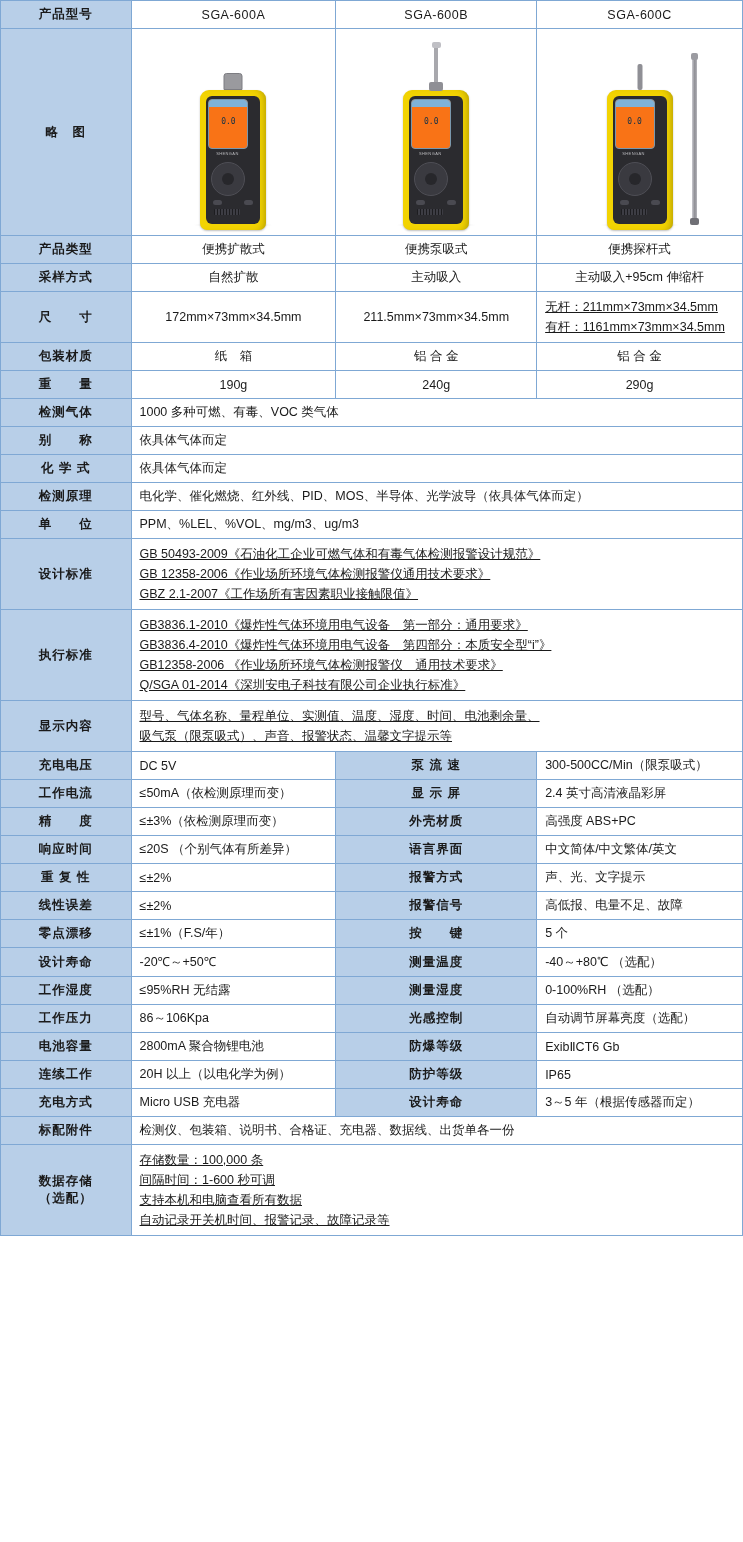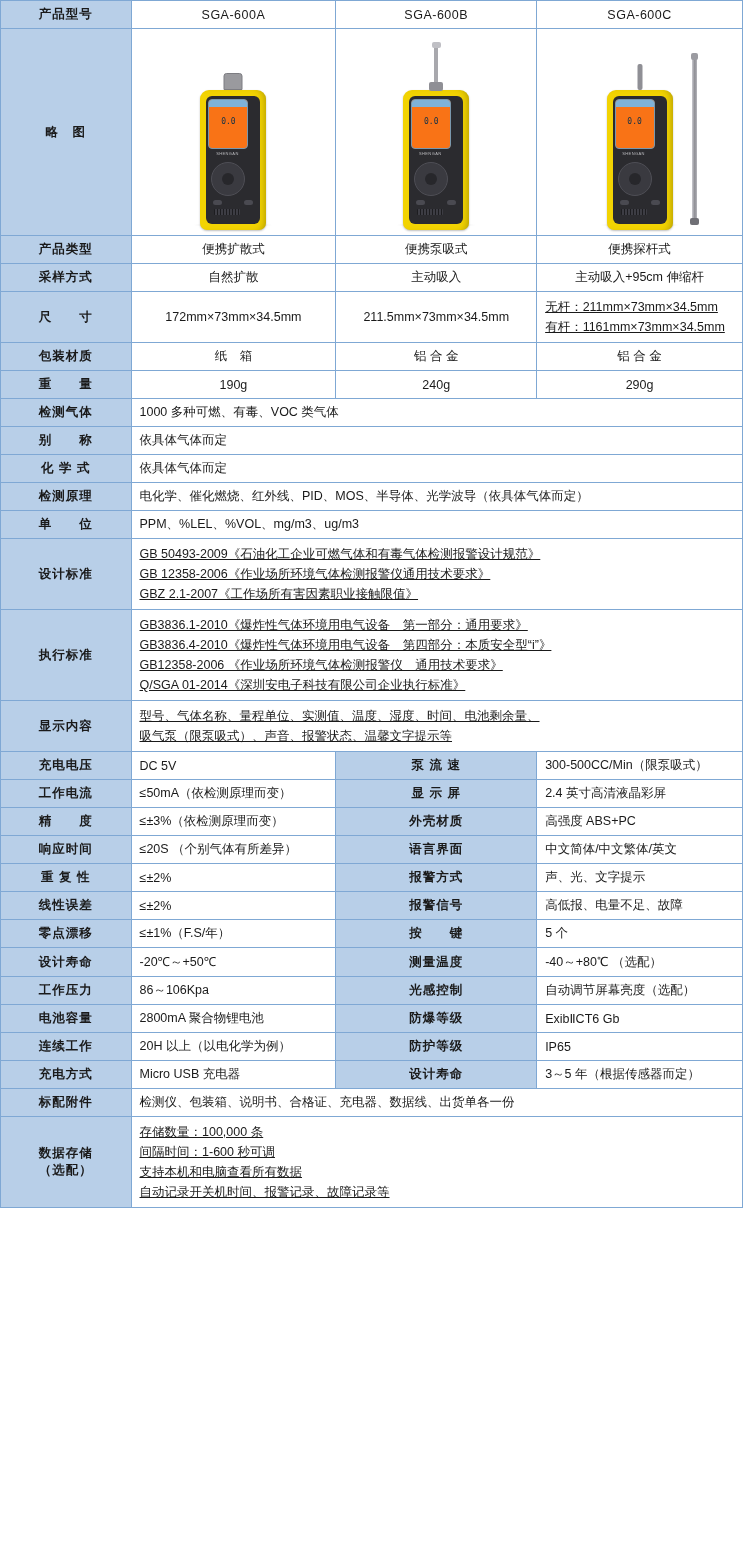--- a/index.html
+++ b/index.html
@@ -456,20 +456,26 @@
       <td class="lbl2">按　　键</td>
       <td class="val">5 个</td>
     </tr>
     <tr>
       <td class="lbl">设计寿命</td>
       <td class="val">-20℃～+50℃</td>
       <td class="lbl2">测量温度</td>
       <td class="val">-40～+80℃ （选配）</td>
     </tr>
     <tr>
+      <td class="lbl">工作湿度</td>
+      <td class="val">≤95%RH 无结露</td>
+      <td class="lbl2">测量湿度</td>
+      <td class="val">0-100%RH （选配）</td>
+    </tr>
+    <tr>
       <td class="lbl">工作压力</td>
       <td class="val">86～106Kpa</td>
       <td class="lbl2">光感控制</td>
       <td class="val">自动调节屏幕亮度（选配）</td>
     </tr>
     <tr>
       <td class="lbl">电池容量</td>
       <td class="val">2800mA 聚合物锂电池</td>
       <td class="lbl2">防爆等级</td>
       <td class="val">ExibⅡCT6 Gb</td>

